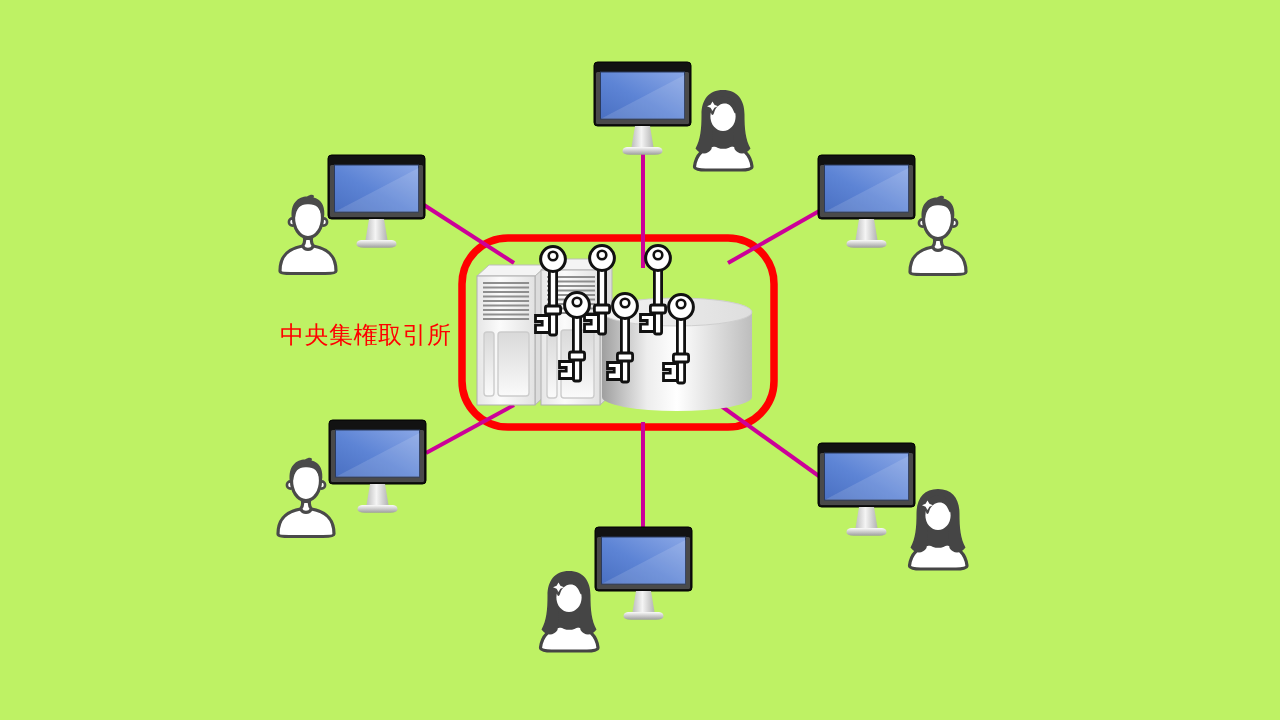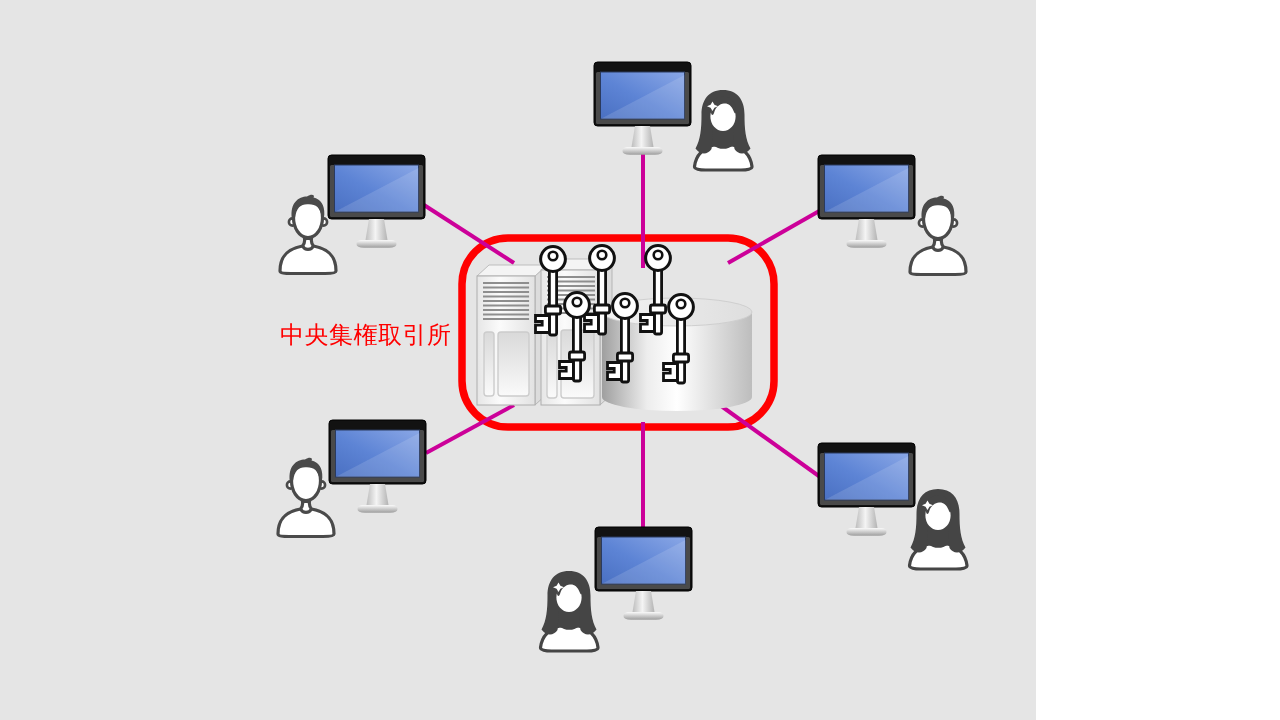--- a/index.html
+++ b/index.html
@@ -1,19 +1,19 @@
 <!DOCTYPE html>
 <html><head>
 <meta charset="utf-8">
 <style>
   html,body{margin:0;padding:0;background:#ffffff;}
   .stage{
     position:relative;
-    width:1036px;height:720px;
-    background:#e5e5e5;
+    width:1280px;height:720px;
+    background:#bef264;
     overflow:hidden;
     font-family:"Liberation Sans", sans-serif;
   }
   .stage svg{position:absolute;left:0;top:0;}
   .exchange-label{
     position:absolute;
     left:280px;top:319px;
     font-size:24px;
     letter-spacing:0.5px;
     color:#ff0000;

